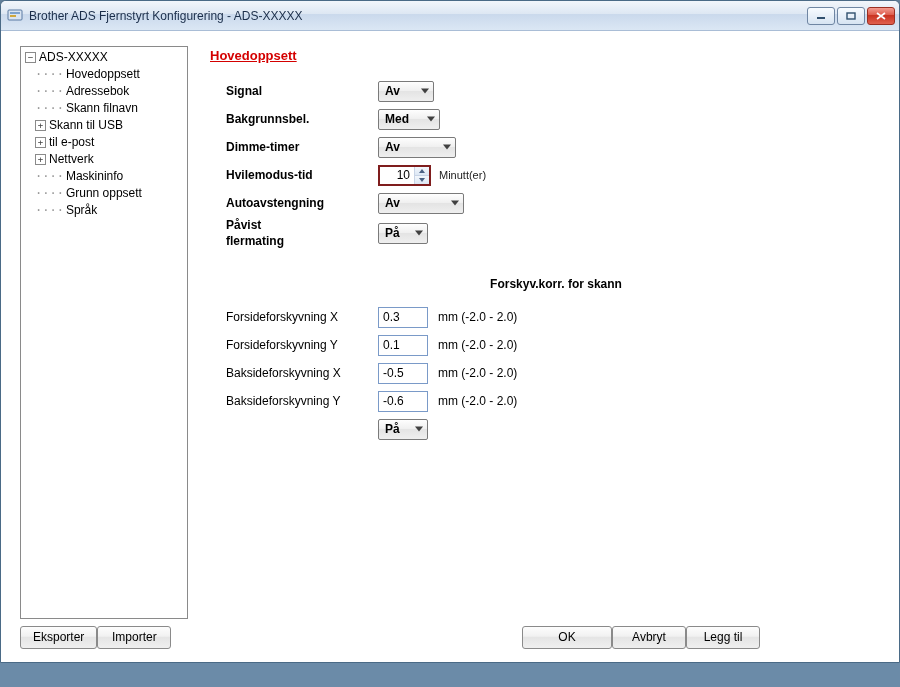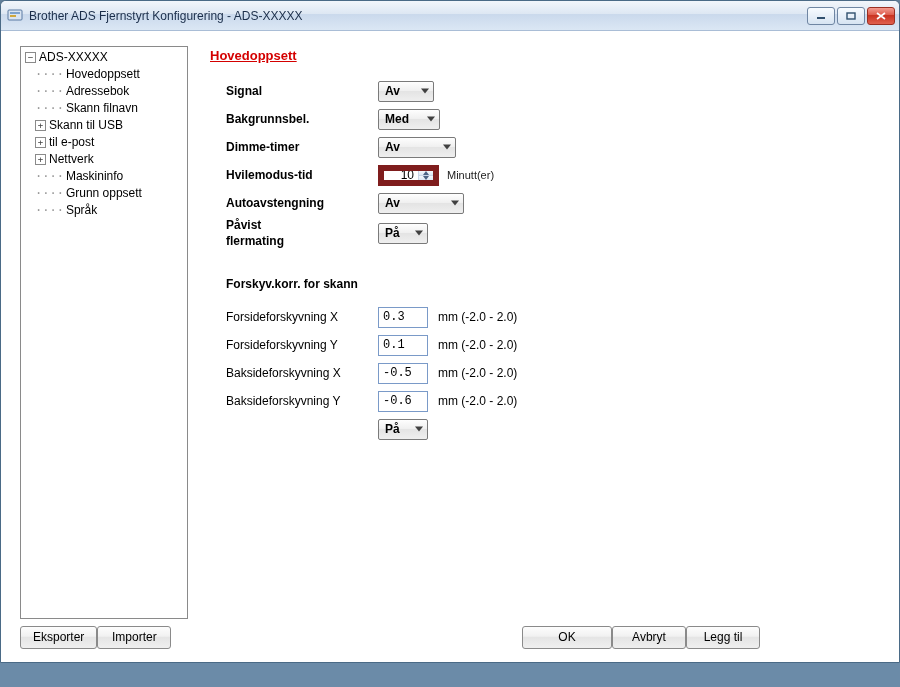--- a/index.html
+++ b/index.html
@@ -128,20 +128,21 @@
     font-size: 12px;
     color: #000;
   }
   .row-label.twoline { line-height: 16px; height: 26px; display:flex; align-items:center;}
   .section-header {
     margin-top: 28px;
     font-weight: bold;
     font-size: 12px;
     margin-bottom: 12px;
     padding-left: 16px;
+    text-align: center;
   }
   .row2 .row-label { font-weight: normal; width: 152px; }
 
   .select {
     height: 21px;
     border: 1px solid #7a7a7a;
     border-radius: 2px;
     background: linear-gradient(to bottom, #fefefe 0%, #f0f0f0 45%, #e3e3e3 46%, #efefef 100%);
     display: inline-flex; align-items: center;
     padding: 0 18px 0 6px;
@@ -154,21 +155,21 @@
   .select .arrow {
     position: absolute; right: 4px; top: 50%; transform: translateY(-50%);
     width: 0; height: 0;
     border-left: 4px solid transparent;
     border-right: 4px solid transparent;
     border-top: 5px solid #404040;
   }
   .numbox {
     height: 21px;
     display: inline-flex; align-items: stretch;
-    border: 6px solid #7f1d1d;
+    border: 2px solid #7f1d1d;
     background: #fff;
   }
   .numbox input {
     border: none; outline: none;
     width: 34px; text-align: right;
     padding: 0 4px;
     font-family: inherit; font-size: 12px;
   }
   .spinner {
     width: 15px;
@@ -187,21 +188,21 @@
   }
   .spinner .tri-down {
     width:0;height:0;border-left:3px solid transparent;border-right:3px solid transparent;border-top:4px solid #4a6184;
   }
   .unit { margin-left: 8px; font-size: 11px; color: #222;}
   .textbox {
     height: 21px; width: 50px;
     border: 1px solid #7a9ac8;
     background: #fff;
     padding: 0 4px;
-    font-family: Liberation Mono, monospace; font-size: 12px;
+    font-family: Liberation Sans, sans-serif; font-size: 12px;
     outline: none;
   }
   .range-hint { margin-left: 10px; font-size: 12px; color: #000; }
 
   
   .bottom-bar {
     height: 42px;
     display: flex;
     align-items: center;
     padding: 0 18px 6px 18px;

